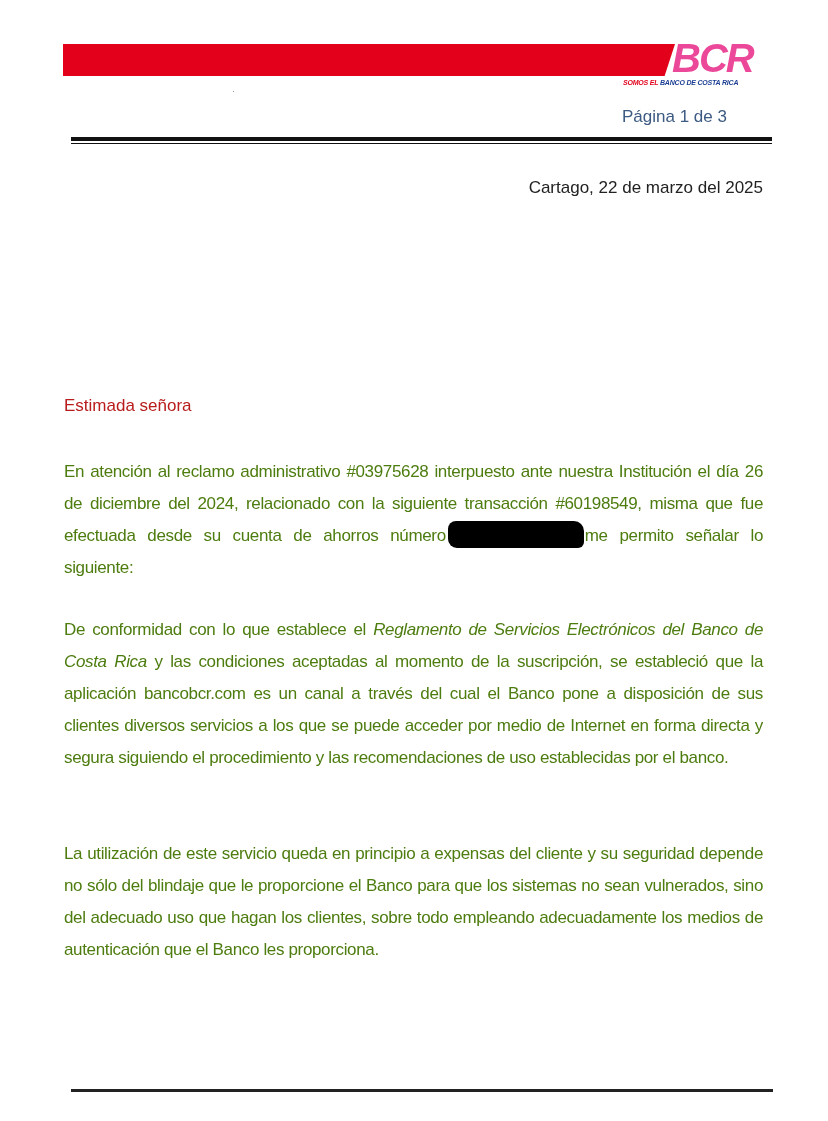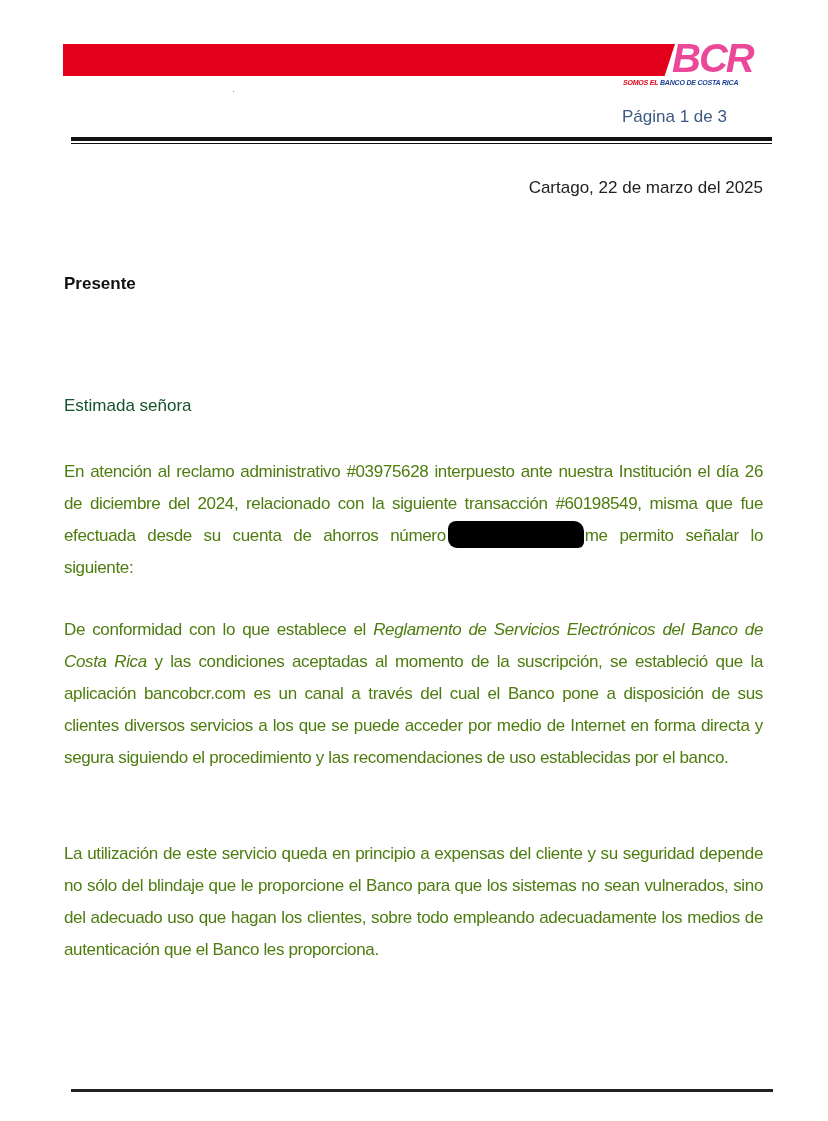--- a/index.html
+++ b/index.html
@@ -39,21 +39,21 @@
     }
     .date {
       position: absolute; right: 65px; top: 178px;
       font-size: 17px; color: #222;
     }
     .addr {
       position: absolute; left: 64px; top: 268px;
       font-size: 17px; font-weight: bold; line-height: 32px; color: #111;
     }
     .greeting {
-      position: absolute; left: 64px; top: 396px; font-size: 17px; color: #14532d;
+      position: absolute; left: 64px; top: 396px; font-size: 17px; color: #b91c1c;
     }
     .para {
       position: absolute; left: 64px; width: 699px;
       font-family: "Liberation Sans Narrow", "Liberation Sans", sans-serif;
       font-size: 17px; line-height: 32px; color: #4d7c0f;
       text-align: justify; letter-spacing: -0.35px;
     }
     .p1 { top: 456px; }
     .p2 { top: 614px; }
     .p3 { top: 838px; }
@@ -80,21 +80,20 @@
     <span class="b">BANCO DE COSTA RICA</span>
   </div>
 </div>
 
 <div class="page-num">Página 1 de 3</div>
 <div class="rule-top"></div>
 
 <div class="date">Cartago, 22 de marzo del 2025</div>
 
 <div class="addr">
-  <div>Presente</div>
 </div>
 
 <div class="greeting">Estimada señora</div>
 
 <div class="para p1"><span>En atención al reclamo administrativo #03975628 interpuesto ante nuestra Institución el día 26 de diciembre del 2024, relacionado con la siguiente transacción #60198549, misma que fue efectuada desde su cuenta de ahorros número</span><span class="redact"></span><span>me permito señalar lo siguiente:</span></div>
 
 <div class="para p2"><span>De conformidad con lo que establece el</span> <em>Reglamento de Servicios Electrónicos del Banco de Costa Rica</em> <span>y las condiciones aceptadas al momento de la suscripción, se estableció que la aplicación bancobcr.com es un canal a través del cual el Banco pone a disposición de sus clientes diversos servicios a los que se puede acceder por medio de Internet en forma directa y segura siguiendo el procedimiento y las recomendaciones de uso establecidas por el banco.</span></div>
 
 <div class="para p3">La utilización de este servicio queda en principio a expensas del cliente y su seguridad depende no sólo del blindaje que le proporcione el Banco para que los sistemas no sean vulnerados, sino del adecuado uso que hagan los clientes, sobre todo empleando adecuadamente los medios de autenticación que el Banco les proporciona.</div>
 

